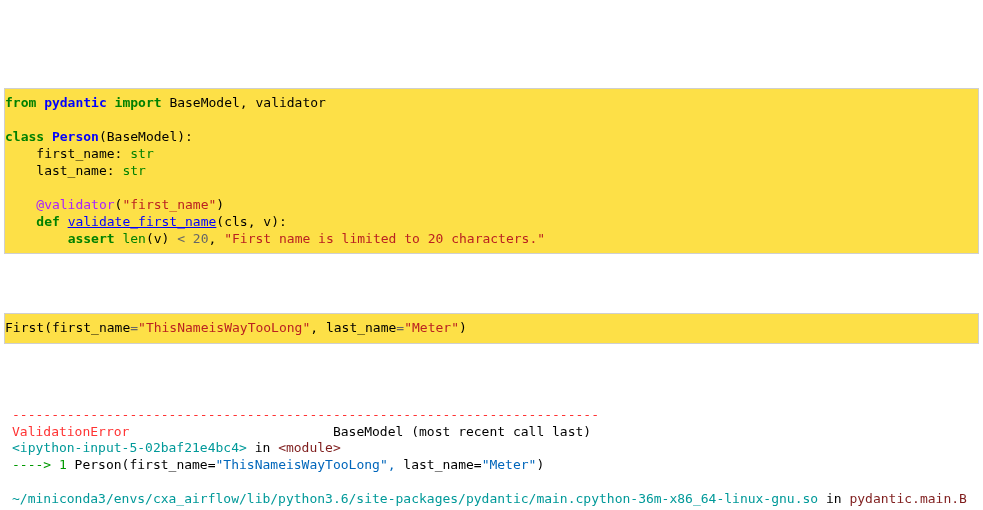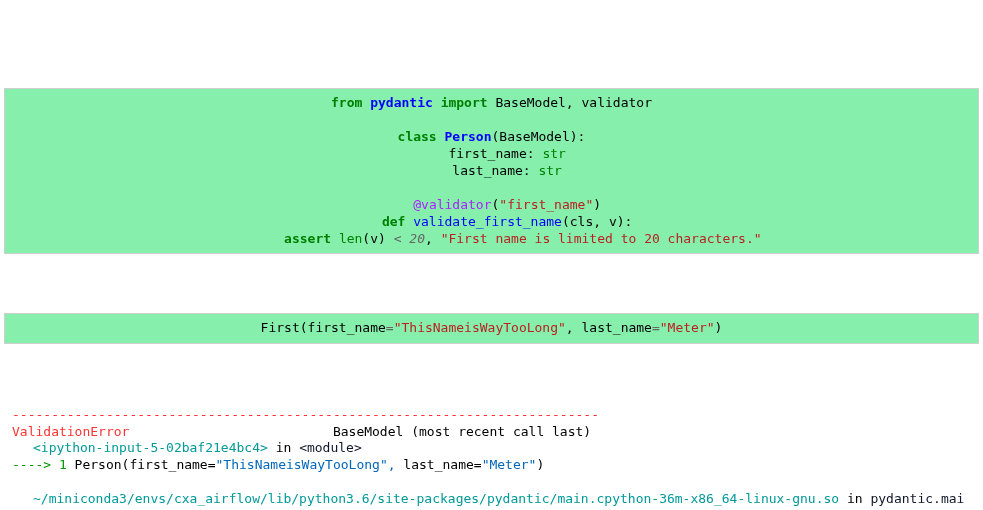--- a/index.html
+++ b/index.html
@@ -8,42 +8,41 @@
     padding: 0;
     font-family: "DejaVu Sans Mono", Menlo, Consolas, monospace;
     font-size: 13px;
     line-height: 1.3;
     background: #fff;
     color: #000;
     white-space: pre;
   }
   .cell {
     border: 1px solid #cfcfcf;
-    background: #86efac;
-    padding: 6px 19px;
+    background: #fde047;
+    padding: 6px 0;
     margin: 4px;
-    text-align: center;
   }
   .output {
     padding: 4px 8px;
     margin: 4px;
     white-space: pre-wrap;
     word-break: break-all;
   }
   .k-green-bold { color: #008000; font-weight: bold; }
   .k-blue-bold  { color: #0000ff; font-weight: bold; }
-  .k-blue       { color: #0000ff; }
+  .k-blue       { color: #0000ff; text-decoration: underline; }
   .k-green      { color: #008000; }
   .k-purple     { color: #aa22ff; }
   .k-red        { color: #ba2121; }
-  .k-num        { color: #666666; font-style: italic; }
+  .k-num        { color: #666666; }
   .k-op         { color: #666666; }
   .err-red      { color: #ff3333; }
-  .tb-path      { color: #009999; margin-left: 21px; }
-  .tb-func      { color: #0f172a; }
+  .tb-path      { color: #009999; }
+  .tb-func      { color: #7f1d1d; }
   .tb-arrow     { color: #009900; }
   .tb-str       { color: #0066bb; }
 </style>
 </head>
 <body>
 
 
 
 
 <div class="cell"><span class="k-green-bold">from</span> <span class="k-blue-bold">pydantic</span> <span class="k-green-bold">import</span><span> BaseModel, validator</span>

